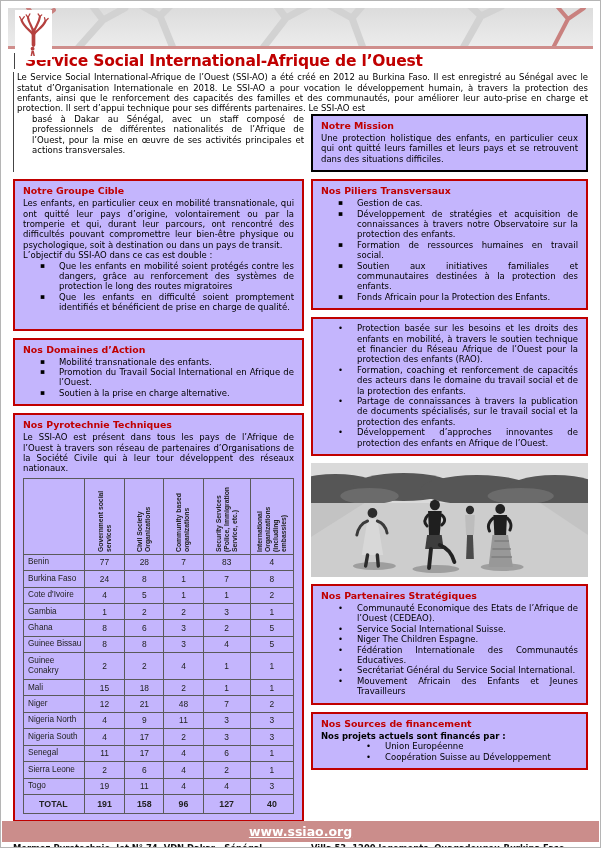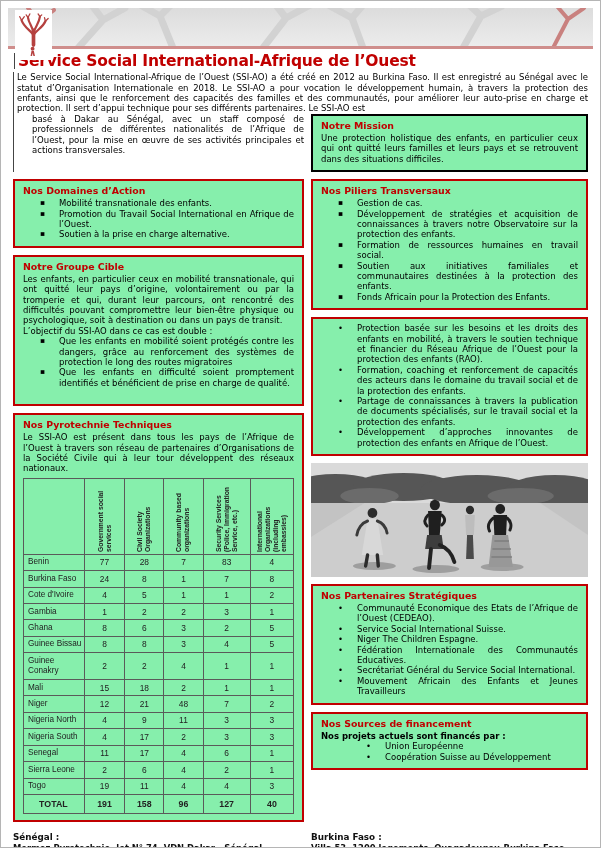--- a/index.html
+++ b/index.html
@@ -20,33 +20,33 @@
   }
   .banner svg{position:absolute;left:0;top:0;width:100%;height:100%;}
   .banner-line{height:3px;margin:0 7px;background:var(--banner-line);}
   .logo{
     position:absolute;left:14px;top:9px;width:37px;height:50px;
     background:#fff;z-index:3;display:flex;align-items:center;justify-content:center;
   }
   .page-title{
     margin:4px 10px 3px 13px;color:var(--accent);
     font-size:15.5px;font-weight:bold;letter-spacing:-0.2px;
-    border-left:1px solid #444;padding-left:3px;line-height:1.05;
+    border-left:1px solid #444;padding-left:10px;line-height:1.05;
   }
   
   .content{padding:0 12px;}
   .intro{font-size:8.5px;line-height:10.4px;text-align:justify;border-left:1px solid #444;padding-left:3px;}
   .intro-row{display:flex;gap:7px;margin-top:0;}
   .intro2{width:291px;flex:none;font-size:8.5px;line-height:10.4px;text-align:justify;border-left:1px solid #444;padding-left:18px;}
   .columns{display:flex;gap:7px;margin-top:7px;}
   .col-left{width:291px;flex:none;}
   .col-right{flex:1;min-width:0;}
   
   .box{
-    border:2px solid var(--accent);background:#86efac;
+    border:2px solid var(--accent);background:#c4b5fd;
     padding:4px 8px 6px;margin-bottom:7px;font-size:8.5px;line-height:10.4px;
   }
   .box.black{border:2px solid #000;}
   .box-title{color:var(--accent);font-weight:bold;font-size:9.4px;margin-bottom:2px;line-height:11px;}
   .box p{text-align:justify;}
   ul{list-style:none;}
   li{position:relative;padding-left:36px;text-align:justify;margin:0;}
   ul.sq li::before{content:"▪";position:absolute;left:17px;top:0;font-size:7.5px;}
   ul.rd li::before{content:"•";position:absolute;left:17px;top:0;}
   ul.rd.wide li{padding-left:64px;}
@@ -132,36 +132,36 @@
       <div class="box black" style="flex:1;margin-bottom:0;">
         <div class="box-title">Notre Mission</div>
         <p>Une protection holistique des enfants, en particulier ceux qui ont quitté leurs familles et leurs pays et se retrouvent dans des situations difficiles.</p>
       </div>
     </div>
 
     <div class="columns">
 
       <div class="col-left">
 
-        <div class="box">
-          <div class="box-title">Nos Domaines d’Action</div>
-          <ul class="sq">
-              <li>Mobilité transnationale des enfants.</li>
-              <li>Promotion du Travail Social International en Afrique de l’Ouest.</li>
-              <li>Soutien à la prise en charge alternative.</li>
-            </ul>
-        </div>
-
         <div class="box" style="padding-bottom:16px;">
           <div class="box-title">Notre Groupe Cible</div>
           <p>Les enfants, en particulier ceux en mobilité transnationale, qui ont quitté leur pays d’origine, volontairement ou par la tromperie et qui, durant leur parcours, ont rencontré des difficultés pouvant compromettre leur bien-être physique ou psychologique, soit à destination ou dans un pays de transit.</p>
           <p style="text-align:left;">L’objectif du SSI-AO dans ce cas est double :</p>
           <ul class="sq">
               <li>Que les enfants en mobilité soient protégés contre les dangers, grâce au renforcement des systèmes de protection le long des routes migratoires</li>
               <li>Que les enfants en difficulté soient promptement identifiés et bénéficient de prise en charge de qualité.</li>
+            </ul>
+        </div>
+
+        <div class="box">
+          <div class="box-title">Nos Domaines d’Action</div>
+          <ul class="sq">
+              <li>Mobilité transnationale des enfants.</li>
+              <li>Promotion du Travail Social International en Afrique de l’Ouest.</li>
+              <li>Soutien à la prise en charge alternative.</li>
             </ul>
         </div>
 
         <div class="box">
           <div class="box-title">Nos Pyrotechnie Techniques</div>
           <p>Le SSI-AO est présent dans tous les pays de l’Afrique de l’Ouest à travers son réseau de partenaires d’Organisations de la Société Civile qui à leur tour développent des réseaux nationaux.</p>
           <table class="pt-table">
             <colgroup>
               <col style="width:22.5%">
                 <col style="width:15%">
@@ -427,14 +427,17 @@
         </div>
     </div>
     <div class="contact-right">
       <div class="contact-title">Burkina Faso :</div>
       <div>
           <div>Villa 53, 1200 logements, Ouagadougou-Burkina Faso</div>
         </div>
     </div>
   </div>
 
+  <div class="footer-bar">
+    <span class="footer-link">www.ssiao.org</span>
+  </div>
 
 </div>
 
 </body></html>

